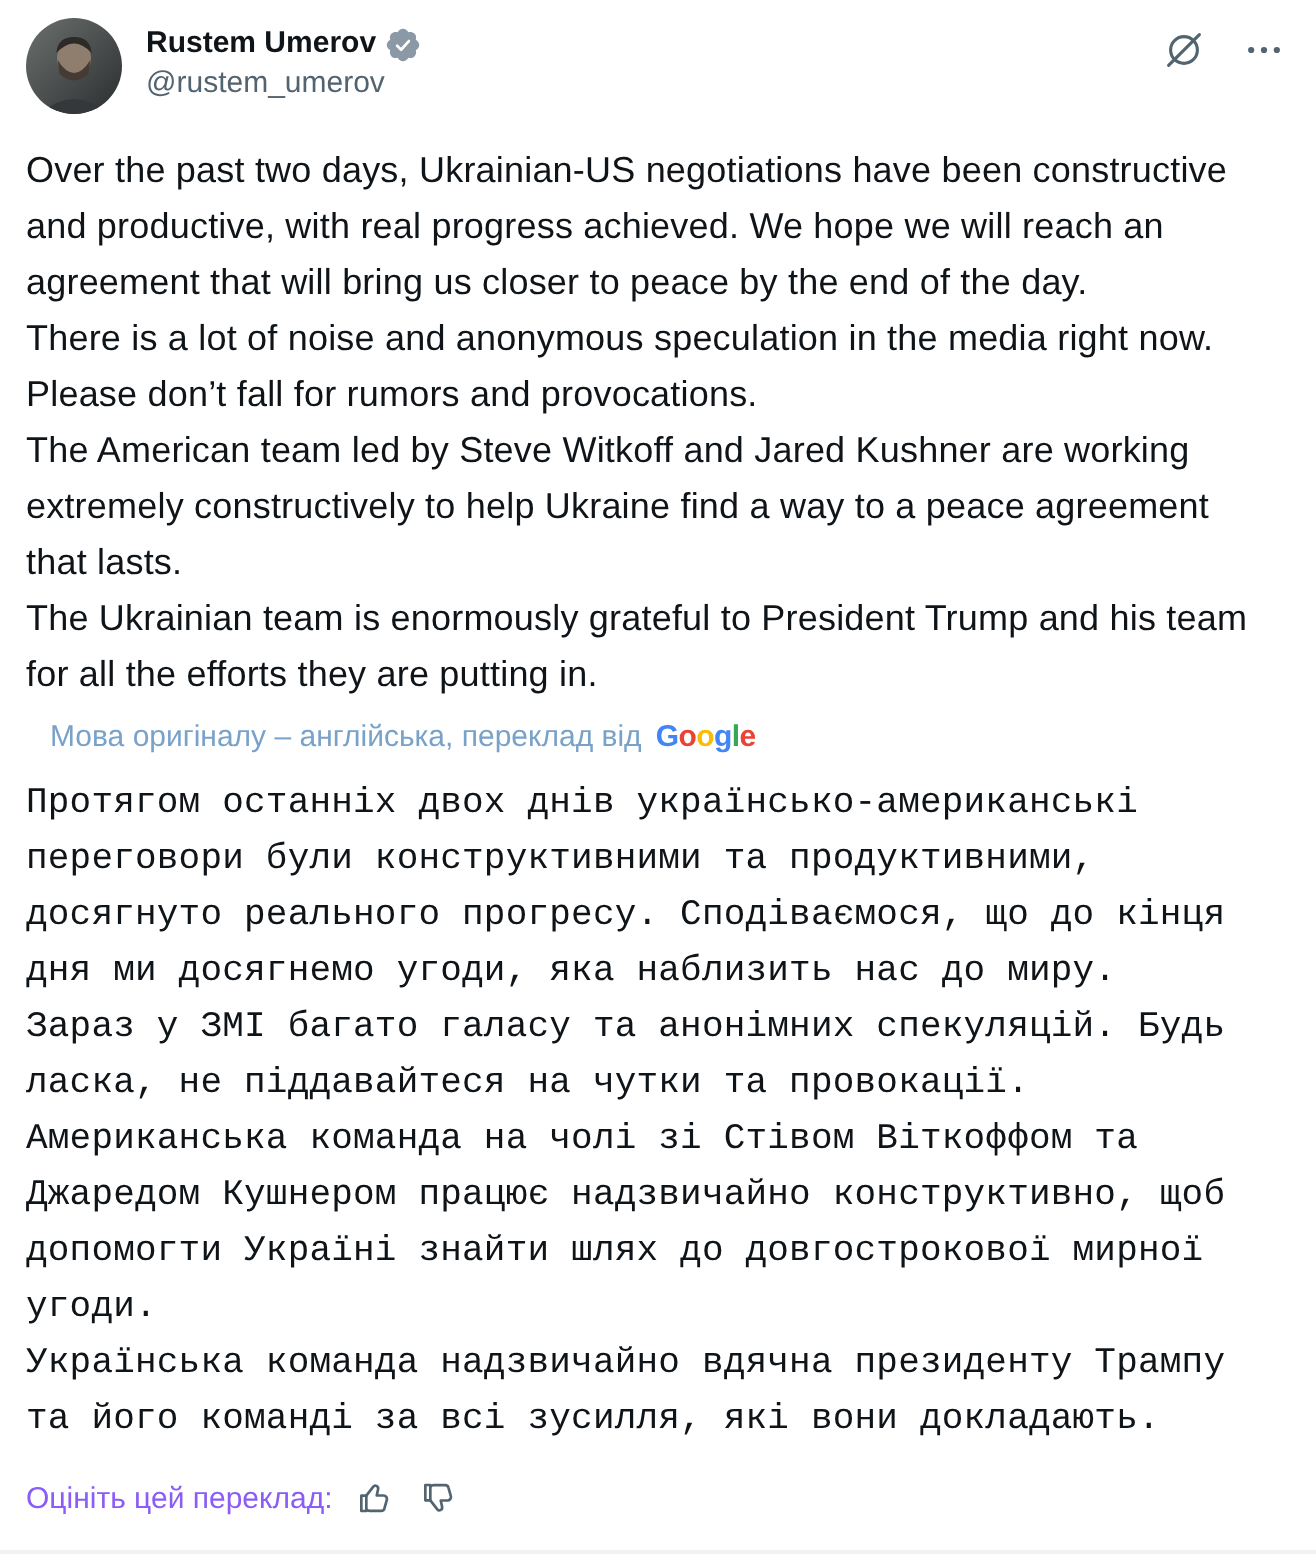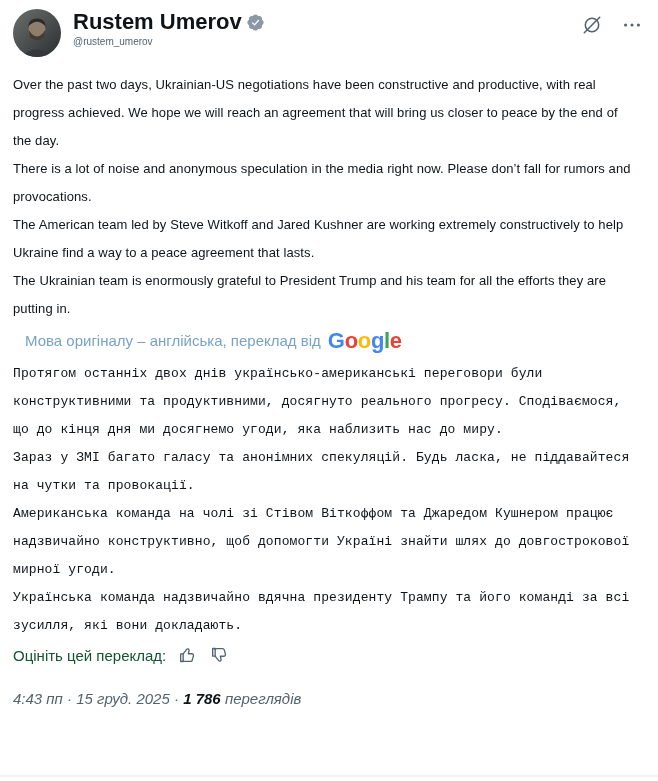--- a/index.html
+++ b/index.html
@@ -13,51 +13,51 @@
   .post { padding: 9px 15px 0 13px; }
 
   
   .header { display: flex; align-items: flex-start; }
   .avatar {
     width: 48px; height: 48px; border-radius: 50%;
     overflow: hidden; flex: 0 0 48px; cursor: pointer;
   }
   .user-block { margin-left: 12px; padding-top: 2px; }
   .name-row { display: flex; align-items: center; gap: 4px; }
-  .display-name { font-size: 22px; font-weight: bold; line-height: 21px; }
+  .display-name { font-size: 15px; font-weight: bold; line-height: 21px; }
   .badge { width: 19px; height: 19px; display: inline-block; margin-top: 1px; }
-  .handle { font-size: 10px; color: #536471; line-height: 20px; }
+  .handle { font-size: 15px; color: #536471; line-height: 20px; }
   .header-actions { margin-left: auto; display: flex; gap: 18px; padding-top: 5px; align-items: center; }
   .icon-btn { width: 22px; height: 22px; cursor: pointer; }
 
   
   .tweet-text {
     margin-top: 14px;
     max-width: 620px;
-    font-size: 13px; line-height: 28px;
+    font-size: 18px; line-height: 28px;
     letter-spacing: 0.1px;
     white-space: pre-line;
     color: #0f1419;
   }
   .trans-note {
     margin: 8px 0 9px 12px;
     font-size: 15px; line-height: 20px;
     color: #79a2c9;
     display: flex; align-items: center; gap: 7px;
   }
-  .google-logo { font-size: 22px; font-weight: bold; letter-spacing: -0.3px; line-height: 20px; }
+  .google-logo { font-size: 15px; font-weight: bold; letter-spacing: -0.3px; line-height: 20px; }
   .gl0, .gl3 { color: #4285F4; }
   .gl1, .gl5 { color: #EA4335; }
   .gl2 { color: #FBBC05; }
   .gl4 { color: #34A853; }
 
   .rate-row {
-    margin-top: 5px;
+    margin-top: 15px;
     display: flex; align-items: center; gap: 12px;
-    font-size: 15px; color: #14532d;
+    font-size: 15px; color: #8b5cf6;
   }
   .thumb { width: 20px; height: 20px; cursor: pointer; }
   .thumb.down svg { transform: rotate(180deg) scaleX(-1); }
 
   
   .footer {
     margin-top: 24px;
     font-size: 15px; color: #536471; line-height: 20px; font-style: italic;
   }
   .views-count { font-weight: bold; color: #0f1419; }

